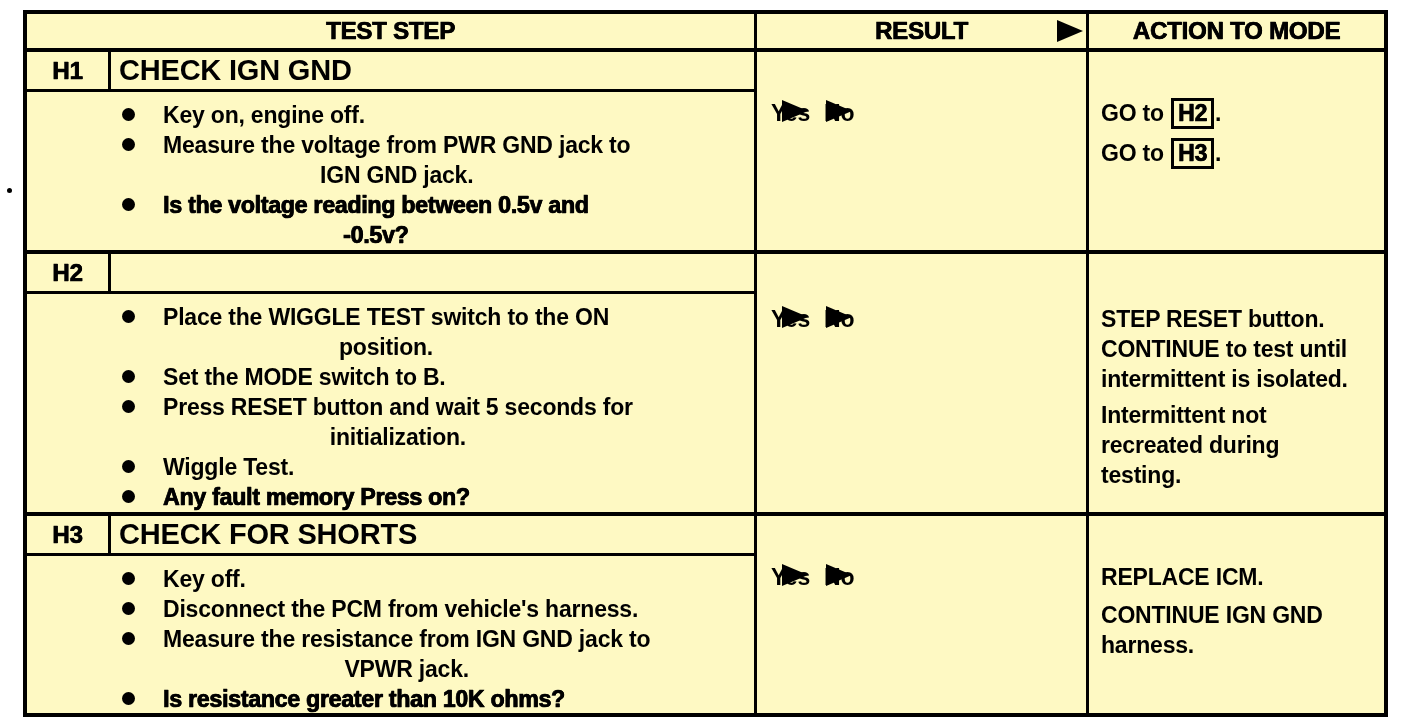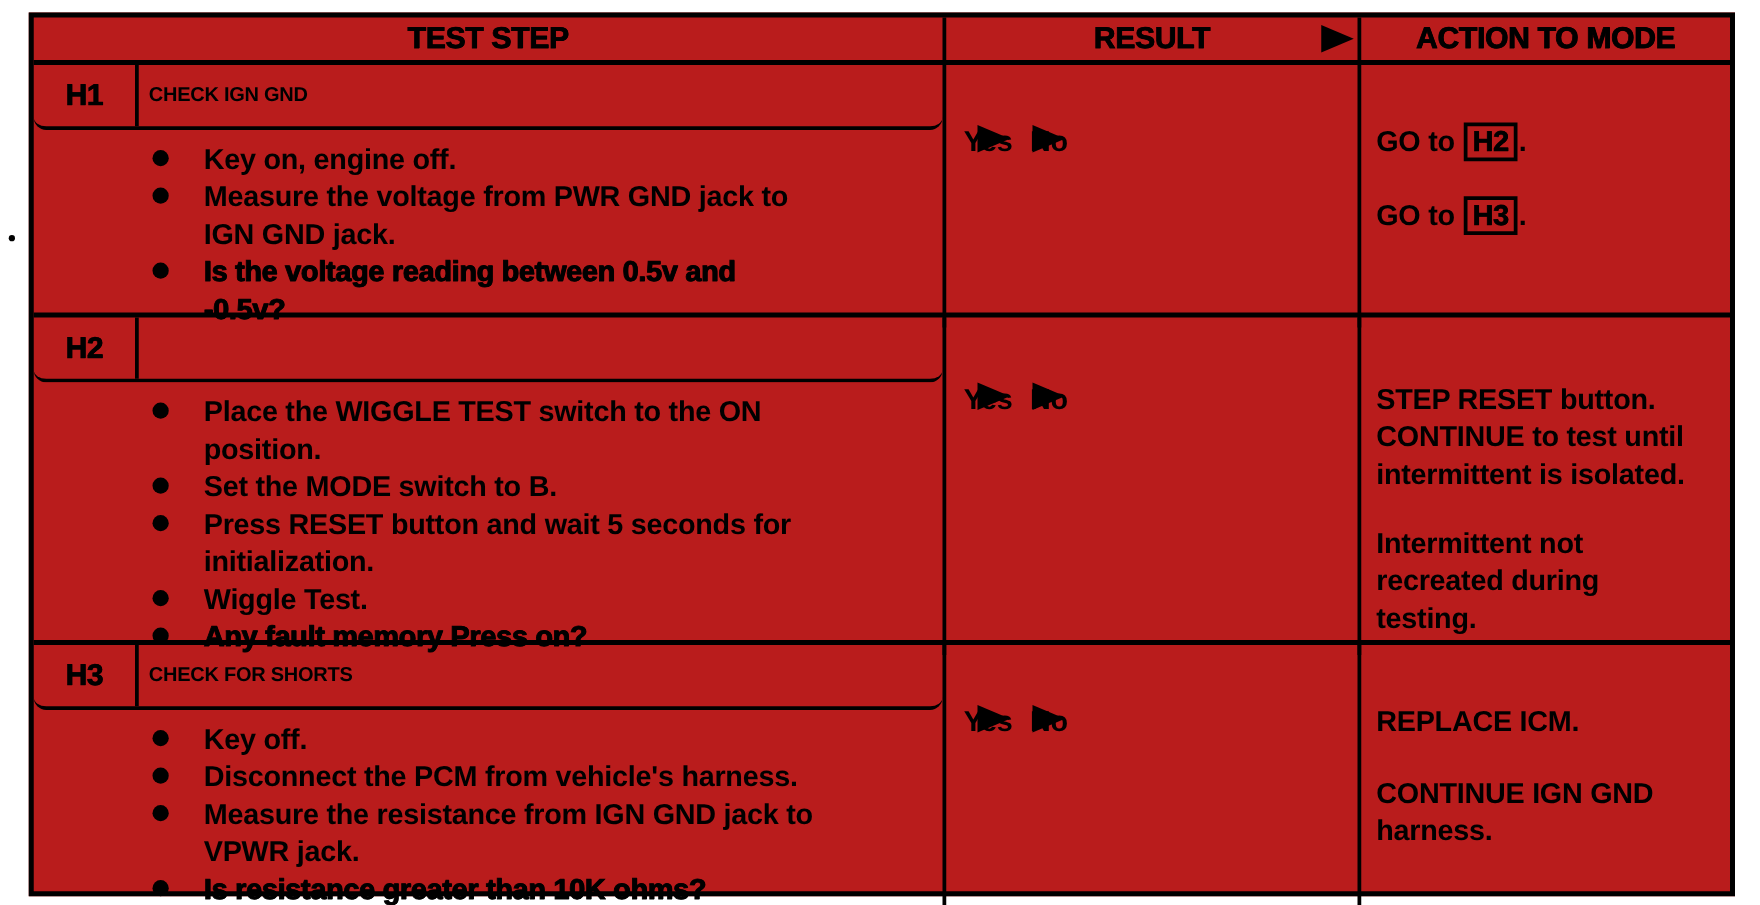--- a/index.html
+++ b/index.html
@@ -4,48 +4,48 @@
 <style>
   * { margin:0; padding:0; box-sizing:border-box; }
   html,body { background:#ffffff; }
   body {
     width:1408px; height:724px; position:relative; overflow:hidden;
     font-family:"Liberation Sans", sans-serif;
     color:#000; font-weight:bold; font-size:23px; letter-spacing:-0.2px;
   }
   .pinpoint-table {
     position:absolute; left:23px; top:10px; width:1365px; height:707px;
-    border:4px solid #000; background:#b91c1c;
+    border:4px solid #000; background:#fef9c3;
   }
   .hdr-row {
     display:grid; grid-template-columns:730px 332px 1fr;
     height:38px; border-bottom:4px solid #000;
   }
   .hdr-cell {
     display:flex; align-items:center; justify-content:center;
     font-size:24px; position:relative;
     -webkit-text-stroke:0.6px #000; text-shadow:0.5px 0 0 #000;
   }
   .hdr-cell.c1, .hdr-cell.c2 { border-right:3px solid #000; }
   .band { display:grid; grid-template-columns:730px 332px 1fr; }
   .band.b1 { height:202px; border-bottom:4px solid #000; }
   .band.b2 { height:262px; border-bottom:4px solid #000; }
   .band.b3 { height:197px; }
   .teststep-cell { border-right:3px solid #000; }
   .result-cell { border-right:3px solid #000; display:flex; flex-direction:row; }
-  .action-cell { display:flex; flex-direction:column; padding-left:12px; padding-right:4px;gap:19px; }
-  .title-row { height:52px; border-bottom:3px solid #000; display:flex;border-radius:10px; }
+  .action-cell { display:flex; flex-direction:column; padding-left:12px; padding-right:4px; }
+  .title-row { height:40px; border-bottom:3px solid #000; display:flex; }
   .id-box {
     width:84px; border-right:3px solid #000;
     display:flex; align-items:center; justify-content:center;
     font-size:24px; -webkit-text-stroke:0.5px #000; text-shadow:0.4px 0 0 #000;
   }
-  .title-text { display:flex; align-items:center; padding-left:8px; font-size:16px; }
+  .title-text { display:flex; align-items:center; padding-left:8px; font-size:29px; }
   .steps { margin-top:8px; }
-  .step { display:flex; padding-left:95px; line-height:30px; }
+  .step { display:flex; padding-left:95px; line-height:30px;text-align:center; }
   .bullet {
     width:41px; flex:none; display:flex; align-items:flex-start;
   }
   .bullet::before {
     content:""; width:13px; height:13px; background:#000; border-radius:50%;
     margin-top:8px;
   }
   .step-text { white-space:pre-line; }
   .strong { -webkit-text-stroke:0.7px #000; text-shadow:0.6px 0 0 #000; }
   .res-pad1 { padding-top:46px; }

